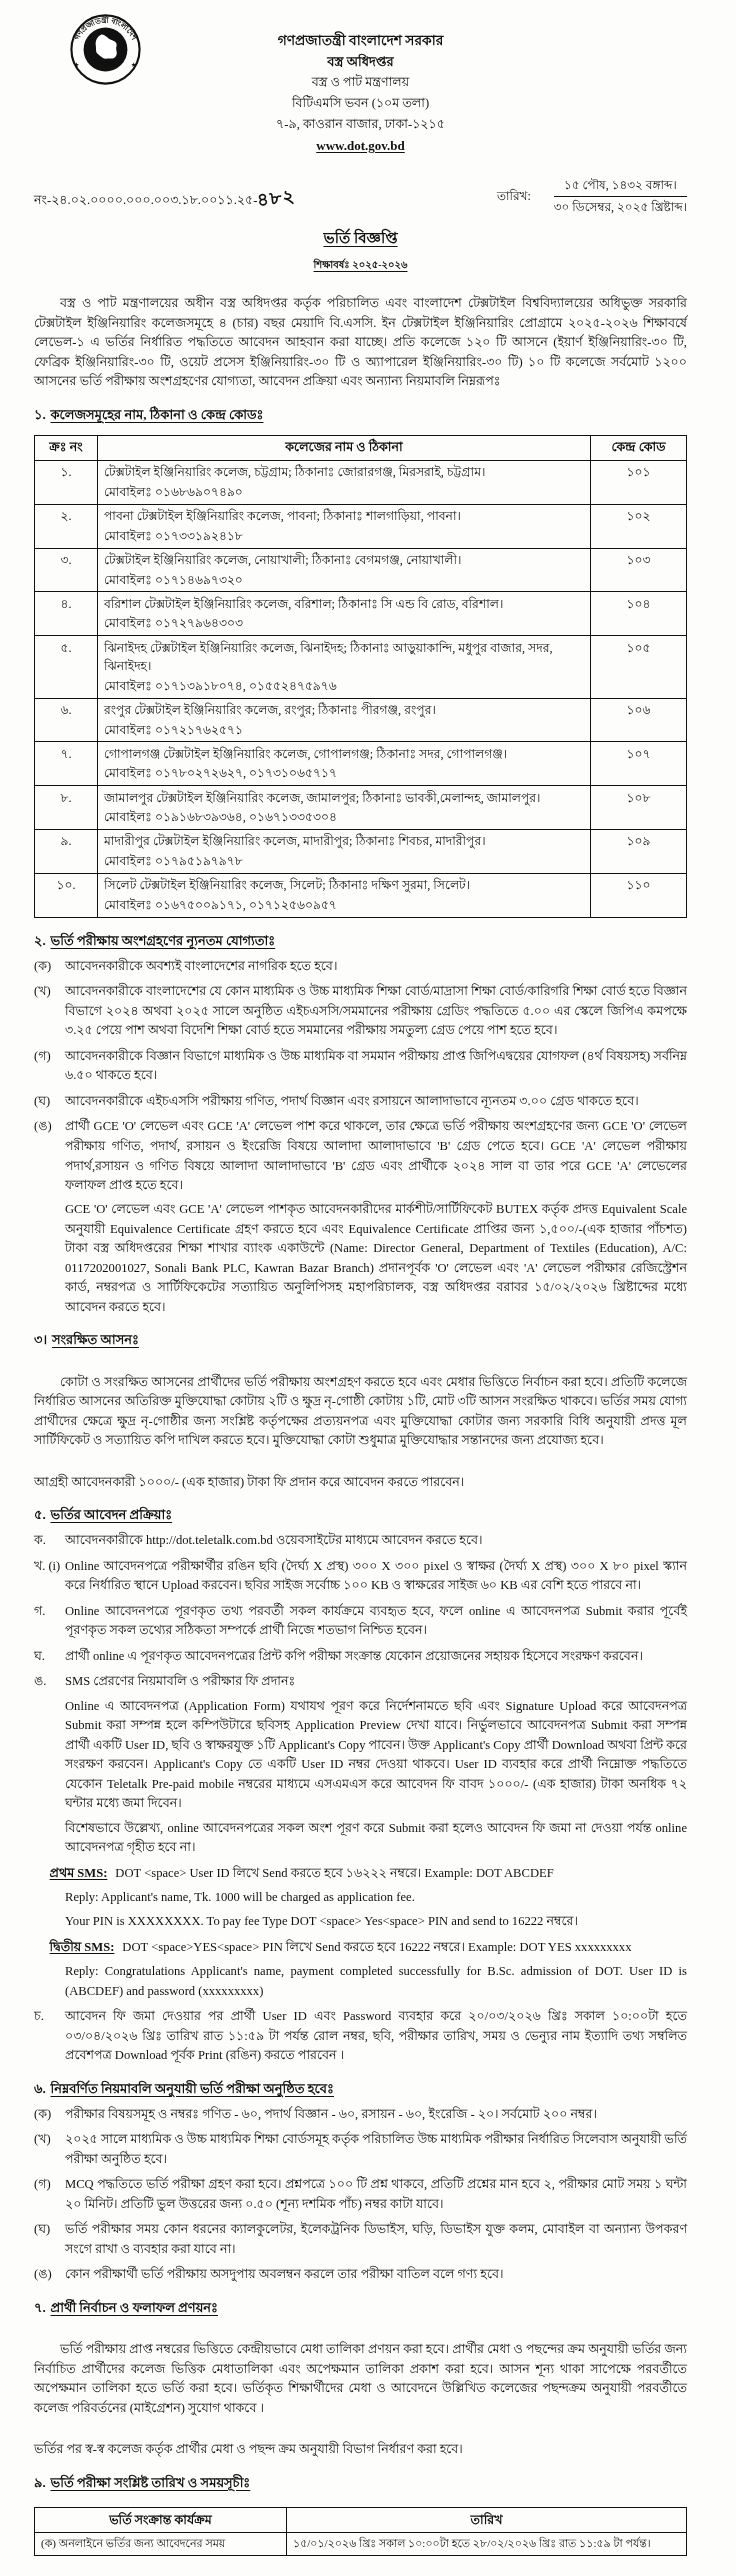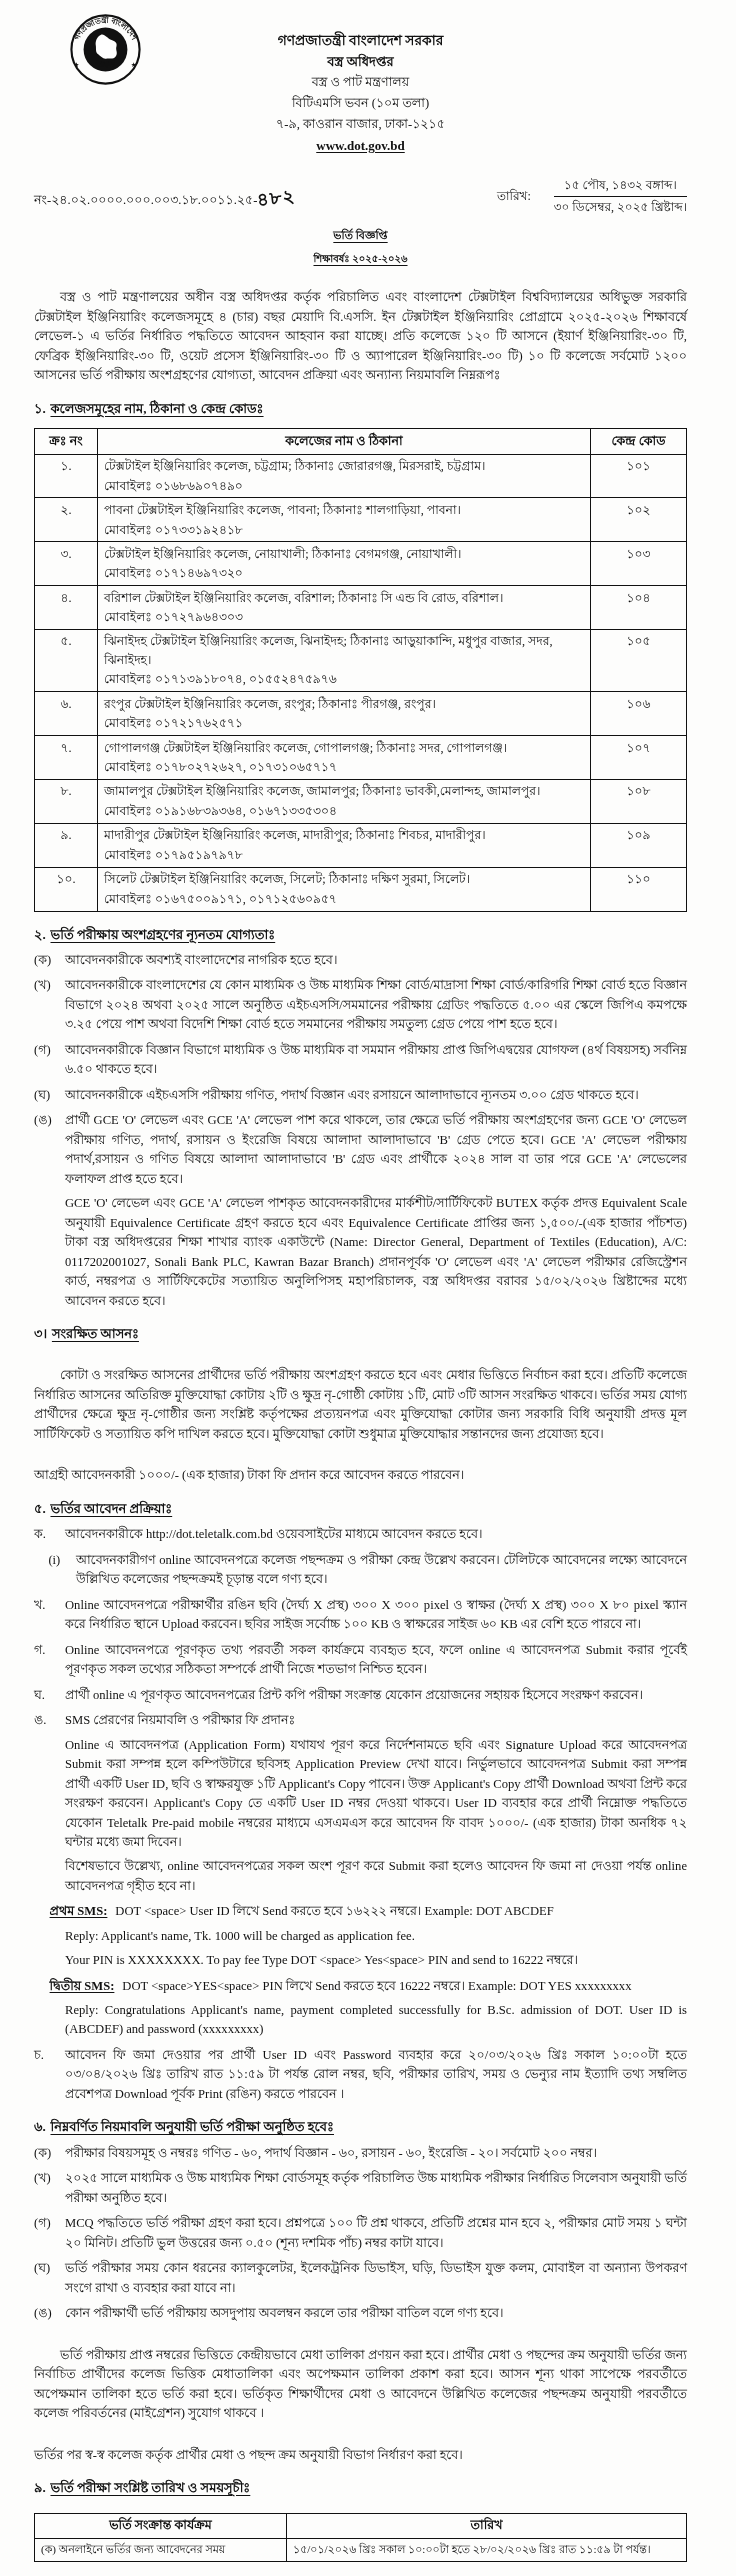--- a/index.html
+++ b/index.html
@@ -26,21 +26,21 @@
   .hdr .web{font-size:13px;font-weight:bold;text-decoration:underline;text-underline-offset:2.4px;}
   
   .memo{display:flex;justify-content:space-between;align-items:flex-start;margin-top:20.4px;}
   .memo-ref{font-size:12.6px;padding-top:8.4px;}
   .hand{display:inline-block;font-size:18px;font-weight:bold;transform:rotate(-7deg);letter-spacing:1.2px;}
   .memo-date{display:flex;gap:23px;align-items:center;font-size:12px;}
   .date-stack{text-align:center;}
   .date-stack .top{border-bottom:1.2px solid #111;padding:0 3.6px 1.2px 3.6px;}
   .date-stack .bot{padding-top:1.2px;}
   
-  .doc-title{text-align:center;font-size:11px;font-weight:bold;margin-top:10.8px;}
+  .doc-title{text-align:center;font-size:15px;font-weight:bold;margin-top:10.8px;}
   .doc-title span,.doc-sub span{text-decoration:underline;text-underline-offset:3px;}
   .doc-sub{text-align:center;font-size:10px;font-weight:bold;margin-top:6px;}
   
   .para{text-align:justify;margin-top:22px;}
   .para.first-indent{text-indent:26px;}
   .sec-h{margin-top:13px;font-size:13px;font-weight:bold;}
   .sec-h .num{margin-right:4.8px;}
   .sec-h .txt{text-decoration:underline;text-underline-offset:3px;}
   .item{position:relative;padding-left:31px;text-align:justify;margin-top:6px;}
   .item .lbl{position:absolute;left:0;top:0;}
@@ -242,21 +242,20 @@
 
   <div class="sec-h">
     <span class="num">৫.</span><span class="txt">ভর্তির আবেদন প্রক্রিয়াঃ</span>
   </div>
   <div class="item">
     <span class="lbl">ক.</span>
     <span>আবেদনকারীকে http://dot.teletalk.com.bd ওয়েবসাইটের মাধ্যমে আবেদন করতে হবে।</span>
   </div>
   <div class="item ind2">
     <span class="lbl">(i)</span>
-    <span>আবেদনকারীগণ online আবেদনপত্রে কলেজ পছন্দক্রম ও পরীক্ষা কেন্দ্র উল্লেখ করবেন। টেলিটকে আবেদনের লক্ষ্যে আবেদনে উল্লিখিত কলেজের পছন্দক্রমই চূড়ান্ত বলে গণ্য হবে।</span>
   </div>
   <div class="item">
     <span class="lbl">খ.</span>
     <span>Online আবেদনপত্রে পরীক্ষার্থীর রঙিন ছবি (দৈর্ঘ্য X প্রস্থ) ৩০০ X ৩০০ pixel ও স্বাক্ষর (দৈর্ঘ্য X প্রস্থ) ৩০০ X ৮০ pixel স্ক্যান করে নির্ধারিত স্থানে Upload করবেন। ছবির সাইজ সর্বোচ্চ ১০০ KB ও স্বাক্ষরের সাইজ ৬০ KB এর বেশি হতে পারবে না।</span>
   </div>
   <div class="item">
     <span class="lbl">গ.</span>
     <span>Online আবেদনপত্রে পূরণকৃত তথ্য পরবর্তী সকল কার্যক্রমে ব্যবহৃত হবে, ফলে online এ আবেদনপত্র Submit করার পূর্বেই পূরণকৃত সকল তথ্যের সঠিকতা সম্পর্কে প্রার্থী নিজে শতভাগ নিশ্চিত হবেন।</span>
   </div>
   <div class="item">
@@ -304,20 +303,23 @@
       <div class="item">
       <span class="lbl">(ঘ)</span>
       <span>ভর্তি পরীক্ষার সময় কোন ধরনের ক্যালকুলেটর, ইলেকট্রনিক ডিভাইস, ঘড়ি, ডিভাইস যুক্ত কলম, মোবাইল বা অন্যান্য উপকরণ সংগে রাখা ও ব্যবহার করা যাবে না।</span>
     </div>
       <div class="item">
       <span class="lbl">(ঙ)</span>
       <span>কোন পরীক্ষার্থী ভর্তি পরীক্ষায় অসদুপায় অবলম্বন করলে তার পরীক্ষা বাতিল বলে গণ্য হবে।</span>
     </div>
     </div>
 
+  <div class="sec-h">
+    <span class="num">৭.</span><span class="txt">প্রার্থী নির্বাচন ও ফলাফল প্রণয়নঃ</span>
+  </div>
   <div class="para first-indent">ভর্তি পরীক্ষায় প্রাপ্ত নম্বরের ভিত্তিতে কেন্দ্রীয়ভাবে মেধা তালিকা প্রণয়ন করা হবে। প্রার্থীর মেধা ও পছন্দের ক্রম অনুযায়ী ভর্তির জন্য নির্বাচিত প্রার্থীদের কলেজ ভিত্তিক মেধাতালিকা এবং অপেক্ষমান তালিকা প্রকাশ করা হবে। আসন শূন্য থাকা সাপেক্ষে পরবর্তীতে অপেক্ষমান তালিকা হতে ভর্তি করা হবে। ভর্তিকৃত শিক্ষার্থীদের মেধা ও আবেদনে উল্লিখিত কলেজের পছন্দক্রম অনুযায়ী পরবর্তীতে কলেজ পরিবর্তনের (মাইগ্রেশন) সুযোগ থাকবে ।</div>
 
   <div class="para">ভর্তির পর স্ব-স্ব কলেজ কর্তৃক প্রার্থীর মেধা ও পছন্দ ক্রম অনুযায়ী বিভাগ নির্ধারণ করা হবে।</div>
 
   <div class="sec-h">
     <span class="num">৯.</span><span class="txt">ভর্তি পরীক্ষা সংশ্লিষ্ট তারিখ ও সময়সূচীঃ</span>
   </div>
   <div class="spacer8"></div>
   <table class="t2">
     <thead>

